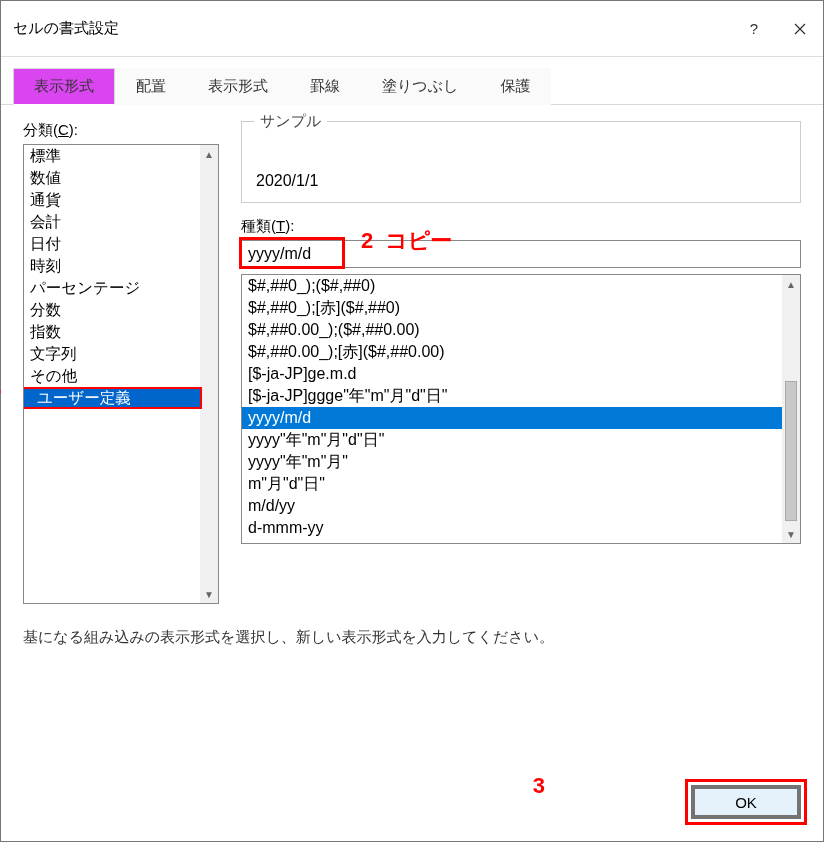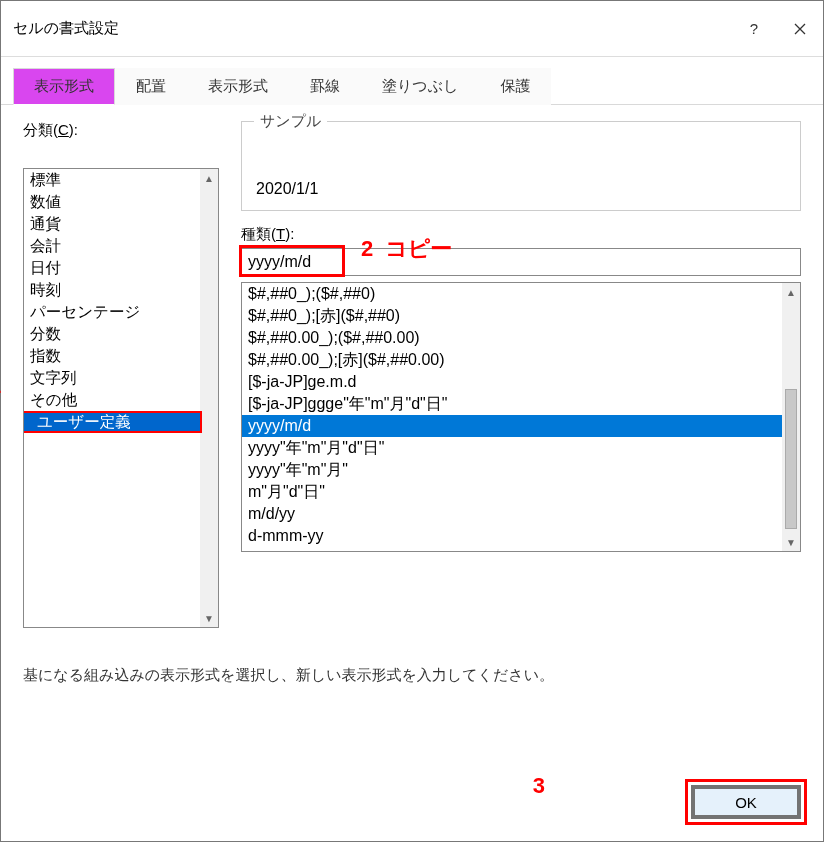--- a/index.html
+++ b/index.html
@@ -72,21 +72,20 @@
   .top-row { display: flex; gap: 22px; }
   .left-col { width: 200px; display: flex; flex-direction: column; }
   .right-col { flex: 1; display: flex; flex-direction: column; }
   .label { margin-bottom: 4px; font-size: 15px; }
   .category-list {
     border: 1px solid #888;
     height: 460px;
     overflow: hidden;
     position: relative;
     background: #fff;
-    margin-top: 24px;
   }
   .category-list .scrollbar {
     position: absolute;
     right: 0; top: 0; bottom: 0;
     width: 18px;
     background: #f0f0f0;
     display: flex;
     flex-direction: column;
     justify-content: space-between;
     align-items: center;
@@ -107,21 +106,21 @@
     color: #fff;
     padding-left: 13px;
   }
   .redbox-cat {
     position: absolute;
     border: 2px solid #ff0000;
     pointer-events: none;
   }
   .fieldset {
     border: 1px solid #ccc;
-    padding: 24px 12px 12px;
+    padding: 16px 12px 12px;
     position: relative;
     margin-bottom: 14px;
   }
   .fieldset .legend {
     position: absolute;
     top: -10px; left: 12px;
     background: #fff;
     padding: 0 6px;
     color: #444;
     font-size: 15px;
@@ -203,21 +202,21 @@
     border: 1px solid #aaa;
     background: #f4f4f4;
     font-size: 15px;
     display: flex;
     align-items: center;
     justify-content: center;
     padding: 0 14px;
   }
   .btn.disabled { color: #999; }
   .hint {
-    margin-top: 38px;
+    margin-top: 24px;
     font-size: 15px;
     color: #333;
   }
   .footer {
     display: flex;
     justify-content: flex-end;
     gap: 20px;
     padding: 0 22px 22px;
     align-items: center;
     position: relative;

